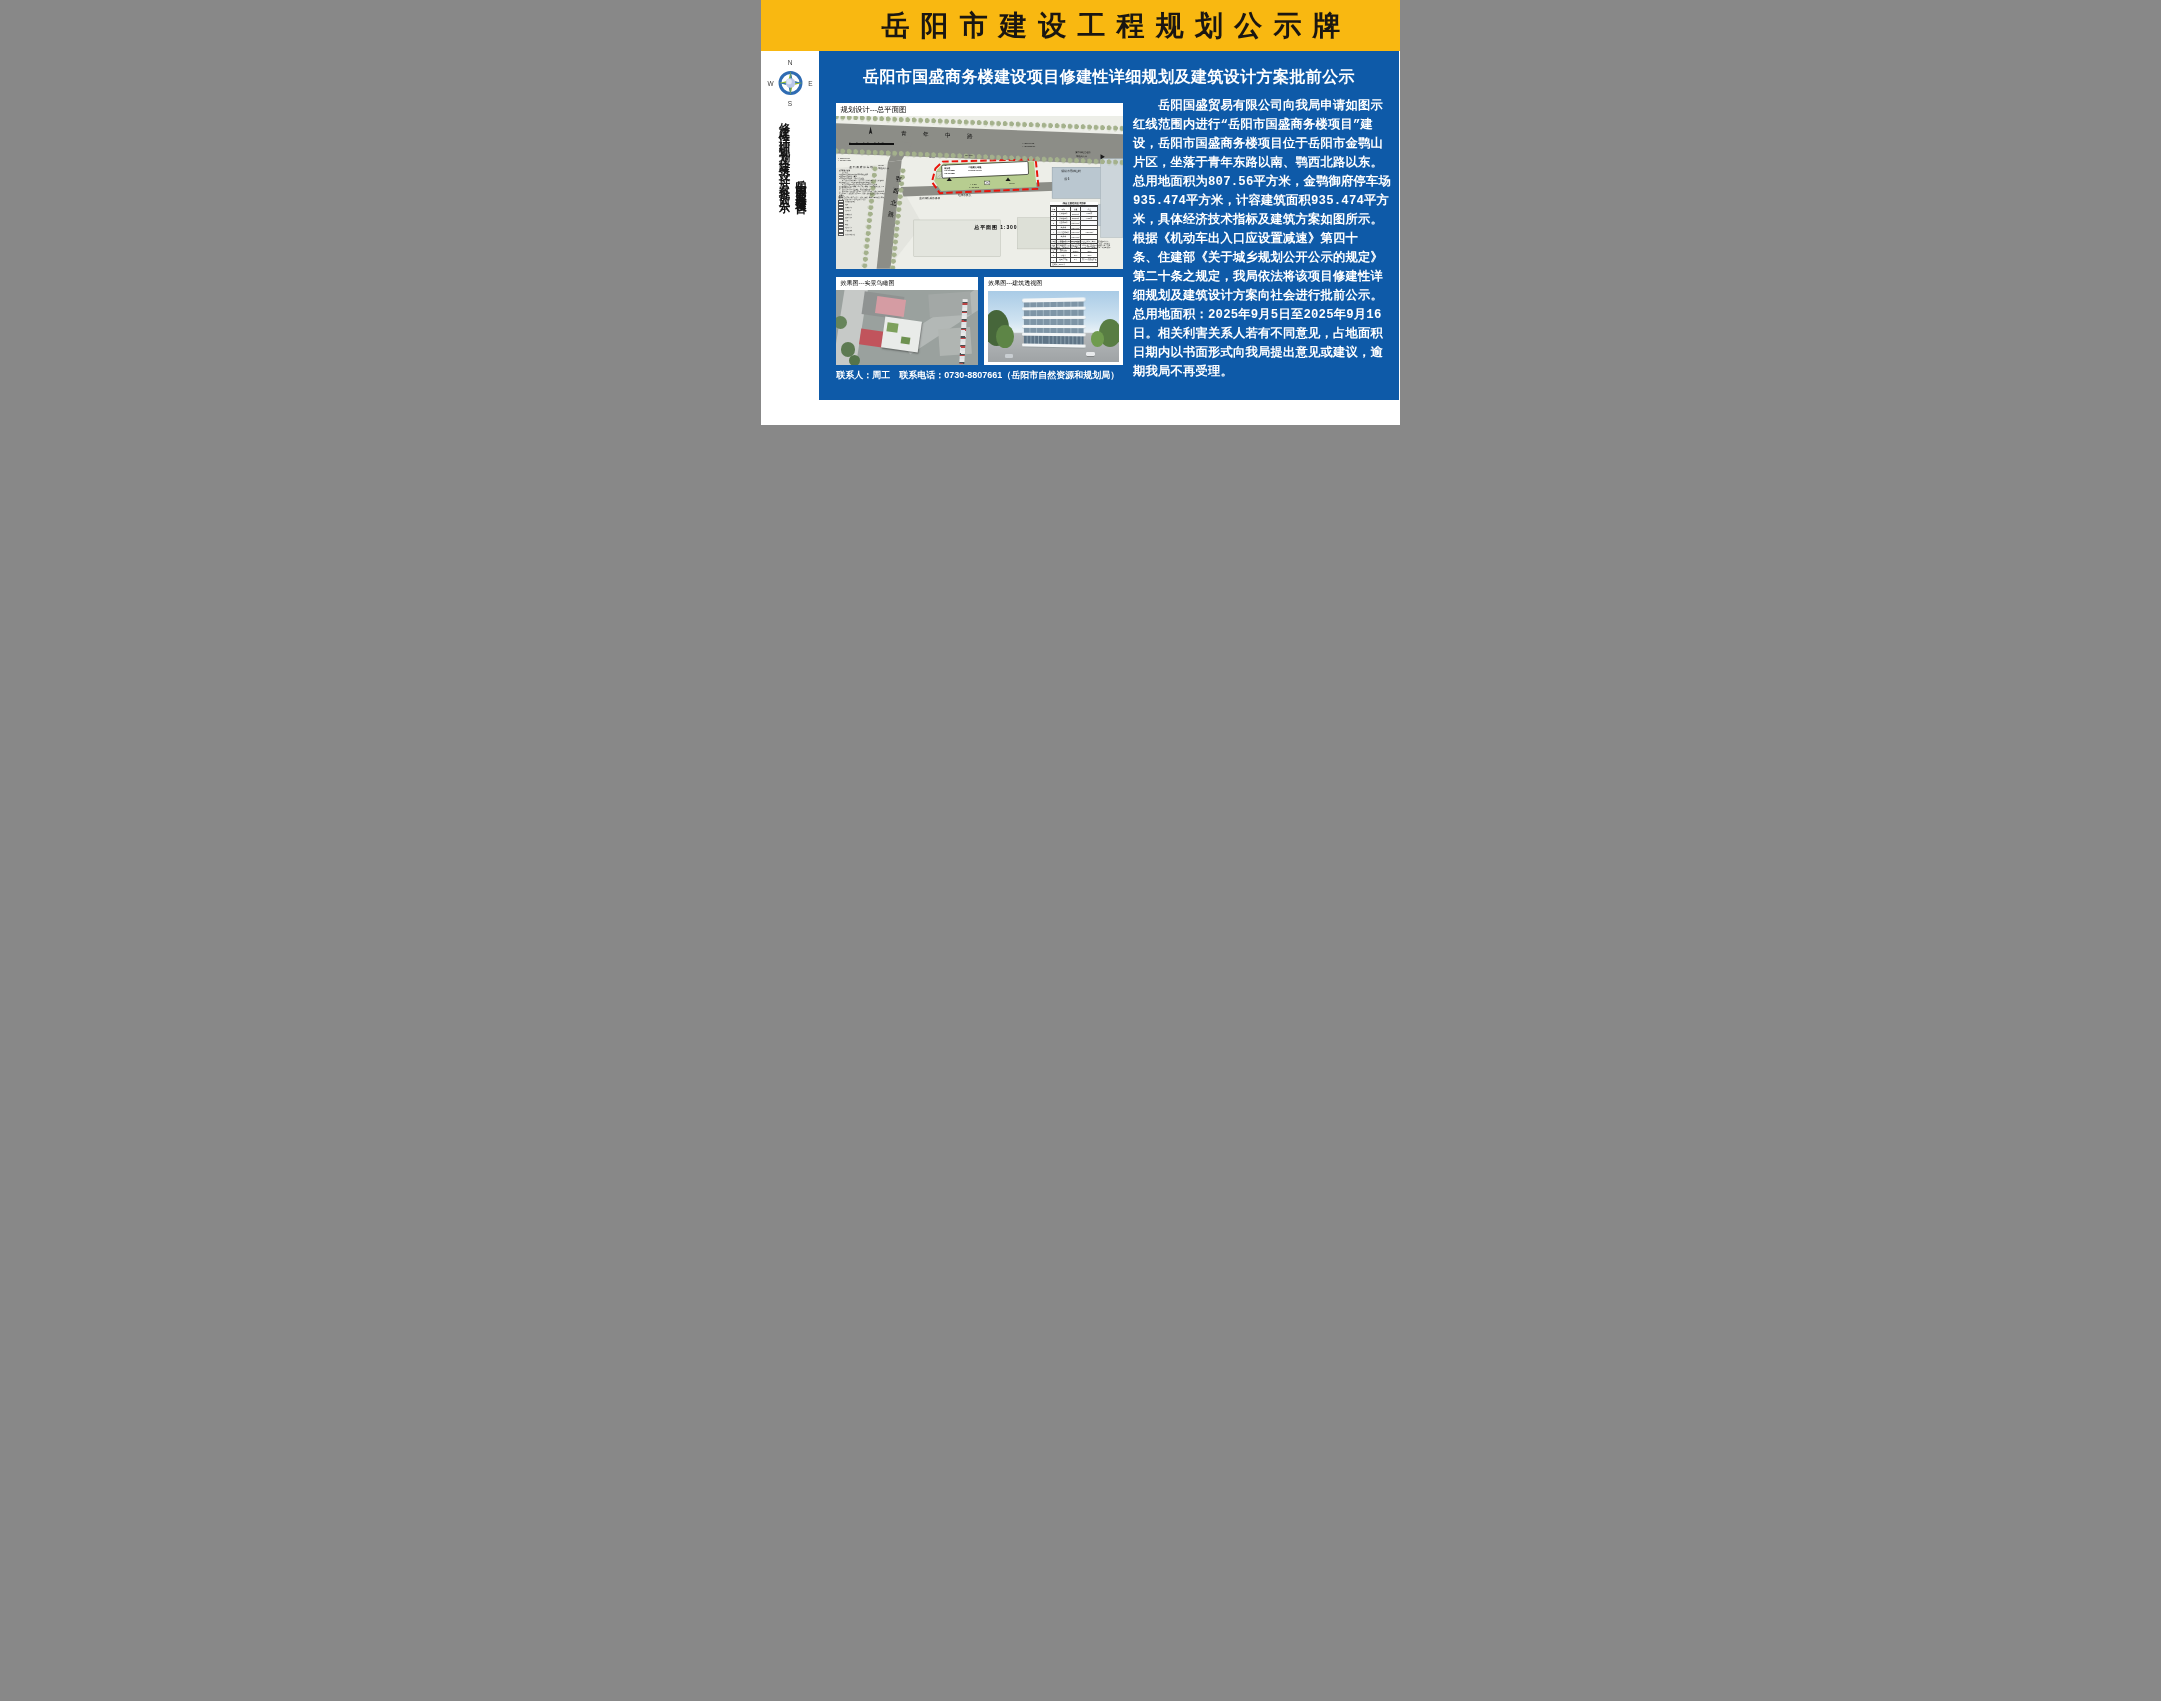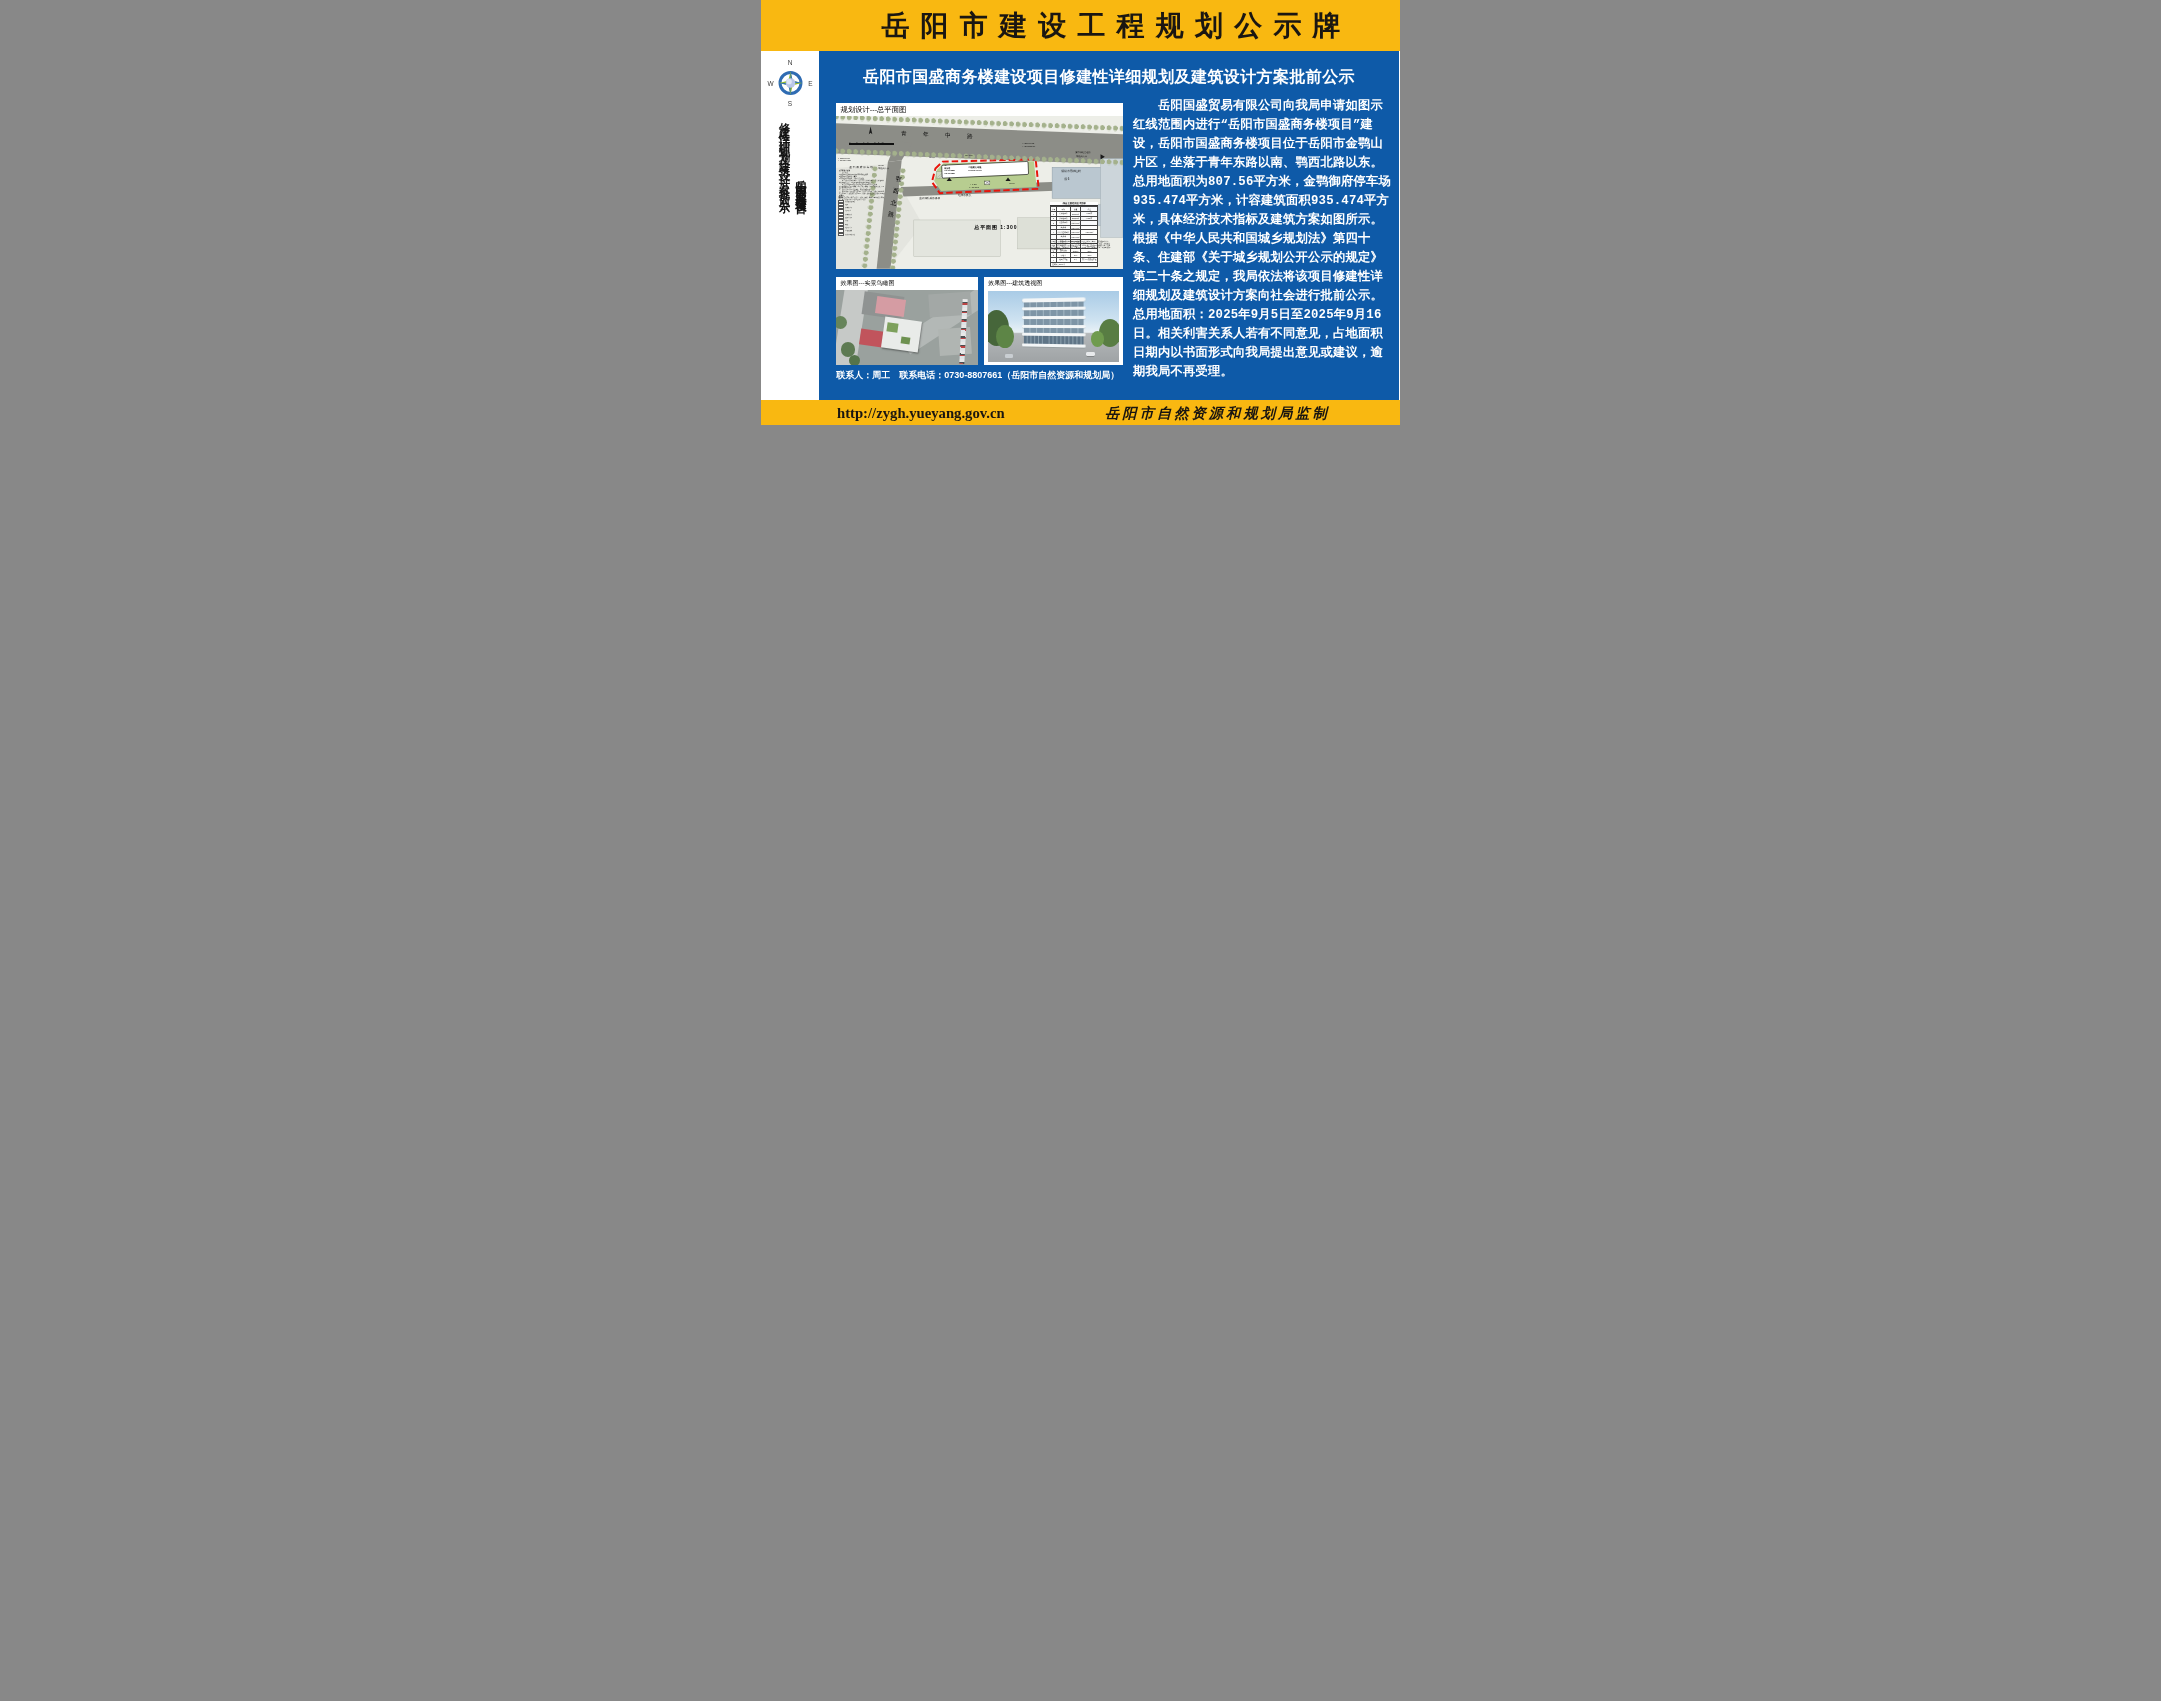--- a/index.html
+++ b/index.html
@@ -378,29 +378,25 @@
     <div class="contact">联系人：周工　联系电话：0730-8807661（岳阳市自然资源和规划局）</div>
 
     <div class="paragraph">
         <div class="para-line">　　岳阳国盛贸易有限公司向我局申请如图示</div>
         <div class="para-line">红线范围内进行“岳阳市国盛商务楼项目”建</div>
         <div class="para-line">设，岳阳市国盛商务楼项目位于岳阳市金鹗山</div>
         <div class="para-line">片区，坐落于青年东路以南、鹗西北路以东。</div>
         <div class="para-line">总用地面积为807.56平方米，金鹗御府停车场</div>
         <div class="para-line">935.474平方米，计容建筑面积935.474平方</div>
         <div class="para-line">米，具体经济技术指标及建筑方案如图所示。</div>
-        <div class="para-line">根据《中华人民共和国城乡规划法》第四十</div>
+        <div class="para-line">根据《机动车出入口应设置减速》第四十</div>
         <div class="para-line">条、住建部《关于城乡规划公开公示的规定》</div>
         <div class="para-line">第二十条之规定，我局依法将该项目修建性详</div>
         <div class="para-line">细规划及建筑设计方案向社会进行批前公示。</div>
         <div class="para-line">总用地面积：2025年9月5日至2025年9月16</div>
         <div class="para-line">日。相关利害关系人若有不同意见，占地面积</div>
         <div class="para-line">日期内以书面形式向我局提出意见或建议，逾</div>
         <div class="para-line">期我局不再受理。</div>
       </div>
   </div>
 
-  <div class="footer">
-    <div class="footer-url">http://zygh.yueyang.gov.cn</div>
-    <div class="footer-producer">岳阳市自然资源和规划局监制</div>
-  </div>
 </div>
 
 
 </body></html>

